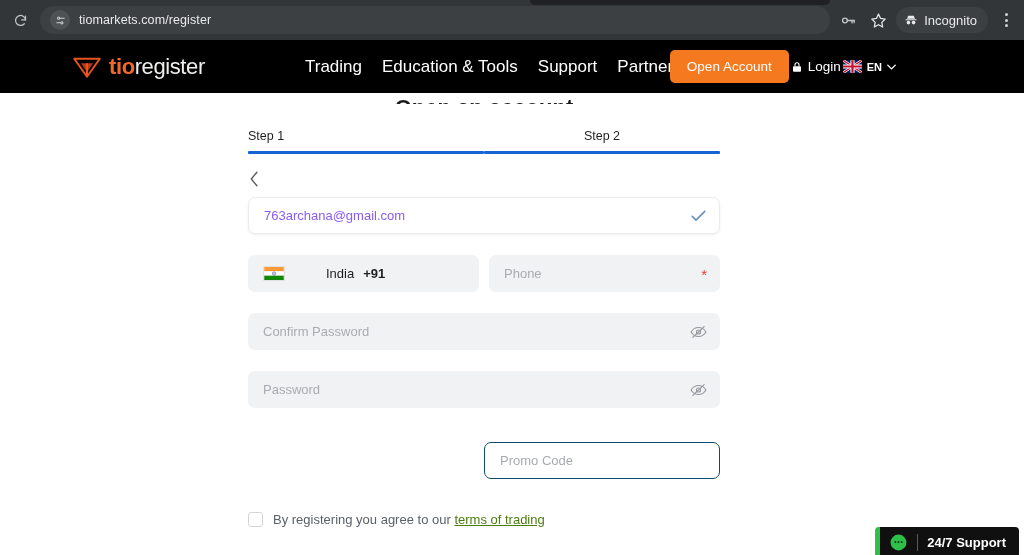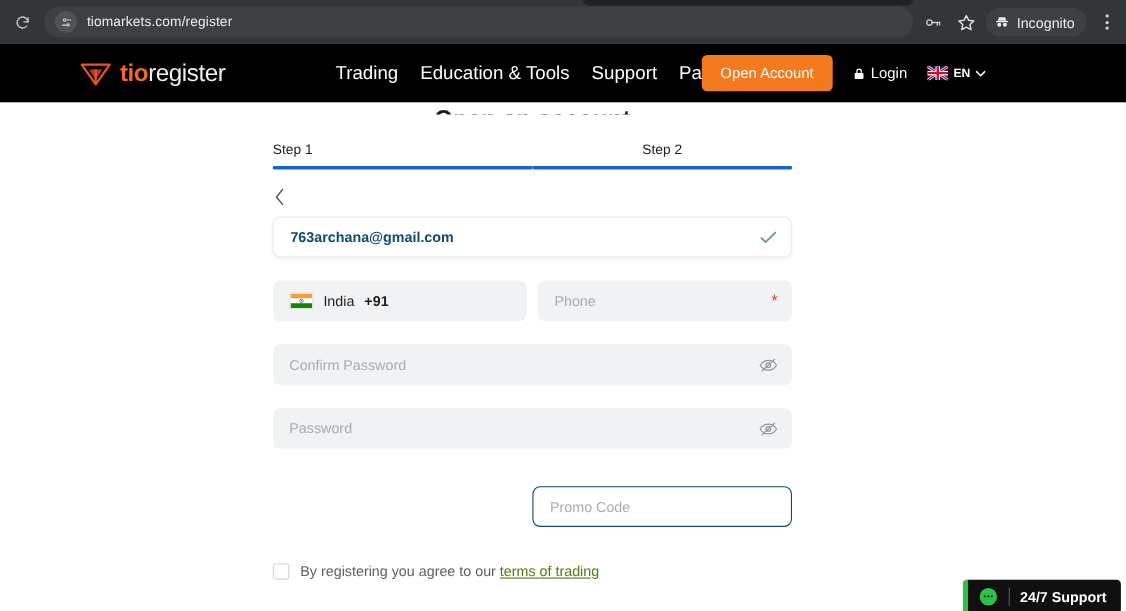--- a/index.html
+++ b/index.html
@@ -67,21 +67,21 @@
     width: 1024px; height: 53px;
     background: #000000;
     display: flex; align-items: center;
   }
   .logo { position: absolute; left: 72px; display: flex; align-items: center; gap: 7px; cursor: pointer; }
   .logo-text { font-size: 22px; letter-spacing: -.4px; }
   .logo-text .tio { color: #f2682a; font-weight: bold; }
   .logo-text .mk { color: #f0efee; font-weight: 400; }
   .nav { position: absolute; left: 305px; display: flex; align-items: center; gap: 20px; }
   .nav a { color: #ffffff; font-size: 17px; text-decoration: none; white-space: nowrap; cursor: pointer; }
-  .hdr-right { position: absolute; right: 128px; display: flex; align-items: center; gap: 18px; }
+  .hdr-right { position: absolute; right: 128px; display: flex; align-items: center; gap: 2px; }
   .open-account {
     background: #f5791f; color: #ffffff;
     border: none; border-radius: 5px;
     font-size: 13.5px; font-family: inherit;
     padding: 9px 17px; cursor: pointer; white-space: nowrap;
   }
   .login { display: flex; align-items: center; gap: 5px; color: #fff; font-size: 13.5px; cursor: pointer; }
   .lang { display: flex; align-items: center; gap: 5px; color: #fff; font-size: 11px; font-weight: bold; cursor: pointer; }
   .flag-uk { width: 19px; height: 13px; flex: none; }
 
@@ -124,36 +124,36 @@
     font-family: inherit; font-size: 13px;
     width: 100%; height: 100%; padding: 0 38px 0 15px; color: #4a4a4a;
   }
   .field input::placeholder { color: #a8acb1; }
 
   .field-white {
     background: #ffffff;
     border: 1px solid #ececec;
     box-shadow: 0 1px 3px rgba(0,0,0,.06);
   }
-  .field-white input { color: #0c4a6e; font-weight: bold; }
+  .field-white input { color: #8b5cf6; }
   .field-grey { background: #f1f2f4; }
 
   .field-icon {
     position: absolute; right: 13px; top: 50%; transform: translateY(-50%);
     display: flex; align-items: center; justify-content: center; cursor: pointer;
   }
   .asterisk { color: #e8432f; font-size: 15px; line-height: 1; cursor: default; }
 
   .row { display: flex; gap: 10px; margin-top: 21px; }
   .country {
     width: 231px; height: 37px; background: #f1f2f4; border-radius: 7px;
     display: flex; align-items: center; gap: 9px; padding: 0 15px; cursor: pointer;
   }
   .flag-in { width: 22px; height: 15px; flex: none; border: 1px solid #e2e2e2; }
-  .country-name { font-size: 13px; color: #1f1f1f; }
+  .country-name { font-size: 13px; color: #1f1f1f; margin-left: 32px; }
   .country-code { font-size: 13px; color: #1f1f1f; font-weight: bold; }
   .phone-wrap { width: 231px; position: relative; }
 
   .mt21 { margin-top: 21px; }
 
   .promo-row { display: flex; justify-content: flex-end; margin-top: 34px; }
   .promo {
     width: 236px; height: 37px; background: #fff;
     border: 1px solid #0c4a6e; border-radius: 7px;
     display: flex; align-items: center;

